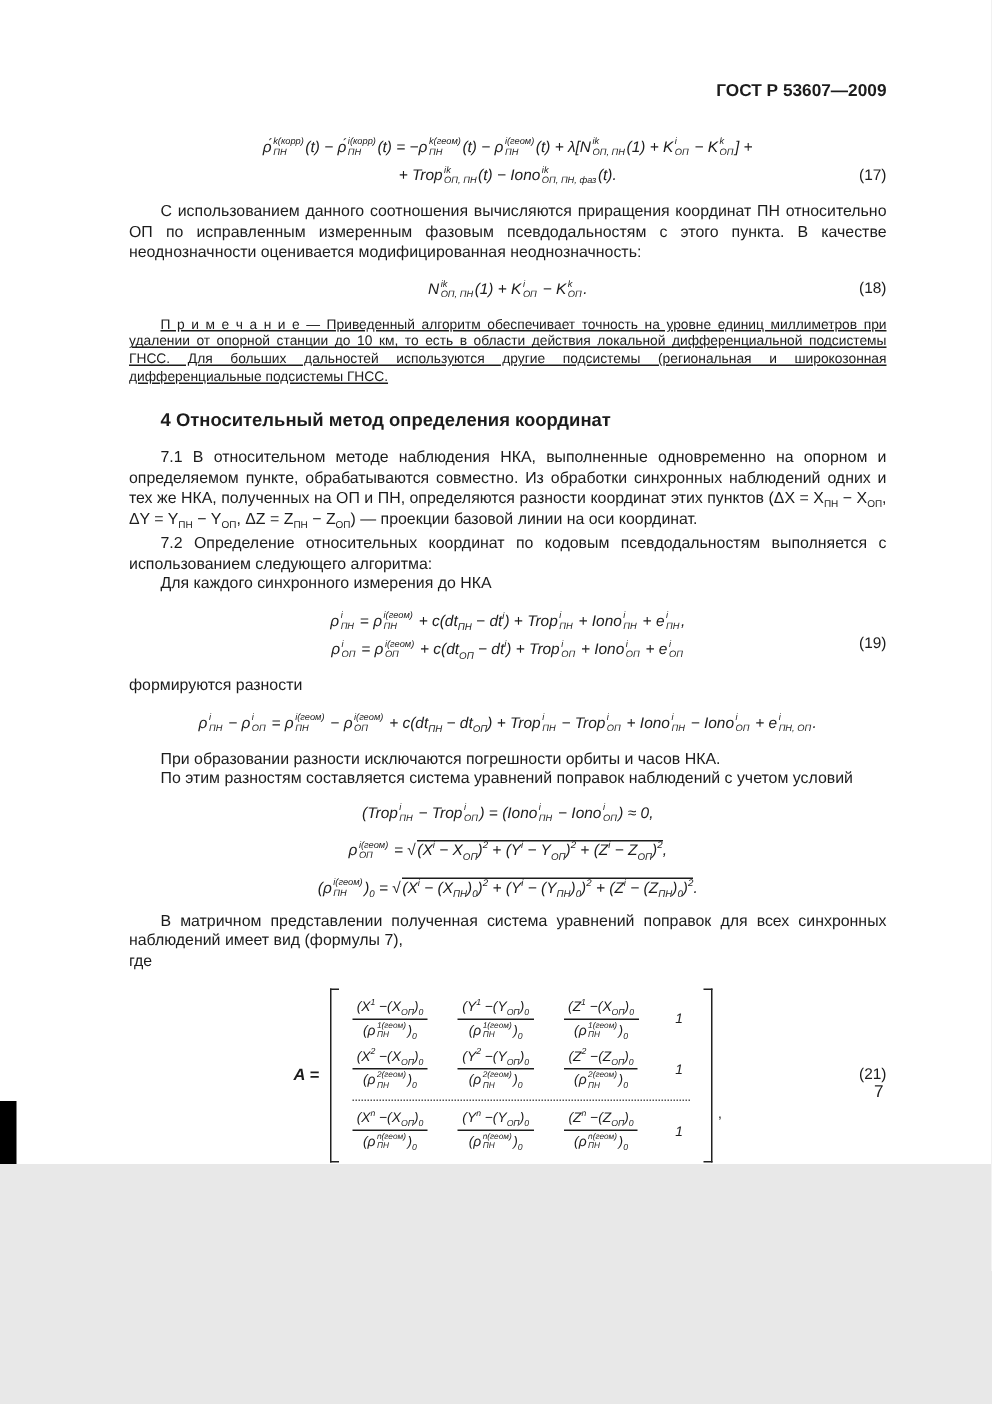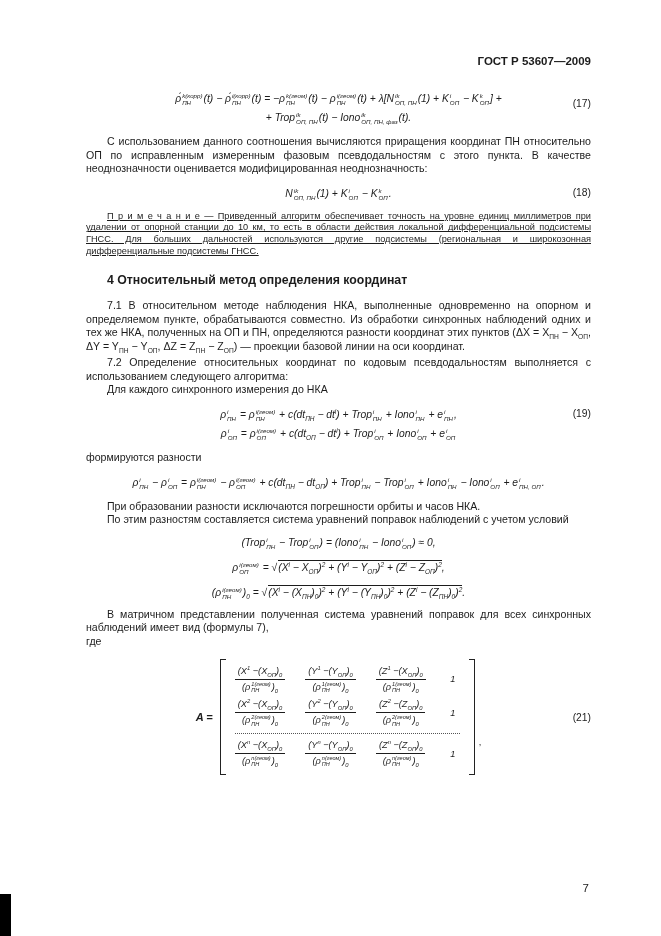--- a/index.html
+++ b/index.html
@@ -1,31 +1,31 @@
 <!DOCTYPE html>
 <html><head>
 <meta charset="utf-8">
 <style>
   * { margin:0; padding:0; box-sizing:border-box; }
   html,body { background:#e8e8e8; }
   body { font-family:"Liberation Sans","DejaVu Sans",sans-serif; }
   .sheet {
-    position:relative; width:661px; height:936px; background:#ffffff;
+    position:relative; width:661px; height:776px; background:#ffffff;
     color:#1c1c1c; overflow:hidden; margin:0 auto;
   }
   .page { padding:55px 70px 0 86px; }
   .doc-header { text-align:right; font-weight:bold; font-size:11.5px; margin-bottom:22px; }
   p { font-size:10.6px; line-height:1.28; text-align:justify; }
   .ind { text-indent:21px; }
   .mt { margin-top:3px; }
   
   .eq { position:relative; font-size:10.3px; font-style:italic; text-align:center;
         margin:8px 0; line-height:1.85; }
   .eq .num { position:absolute; right:0; font-style:normal; font-size:10.3px; }
-  .num-top { top:5px; } .num-mid { top:50%; transform:translateY(-50%); } .num-bot { bottom:20px; }
+  .num-top { top:19px; } .num-mid { top:50%; transform:translateY(-50%); } .num-bot { bottom:4px; }
   sup,sub { font-size:0.63em; line-height:0; }
   .ss { display:inline-flex; flex-direction:column; align-items:flex-start;
         vertical-align:middle; font-size:0.6em; line-height:1.15; margin:0 1px; }
   .rt { white-space:nowrap; }
   .ol { border-top:1px solid currentColor; padding-top:1px; margin-left:1px; }
   .fr { display:inline-flex; flex-direction:column; align-items:center;
         vertical-align:middle; line-height:1.3; }
   .fn { border-bottom:1px solid currentColor; padding:0 3px 1px; white-space:nowrap; }
   .fd { padding-top:1px; white-space:nowrap; }
   .note { font-size:9.2px; line-height:1.26; text-align:justify; margin-top:7px; text-indent:21px;text-decoration:underline; }

